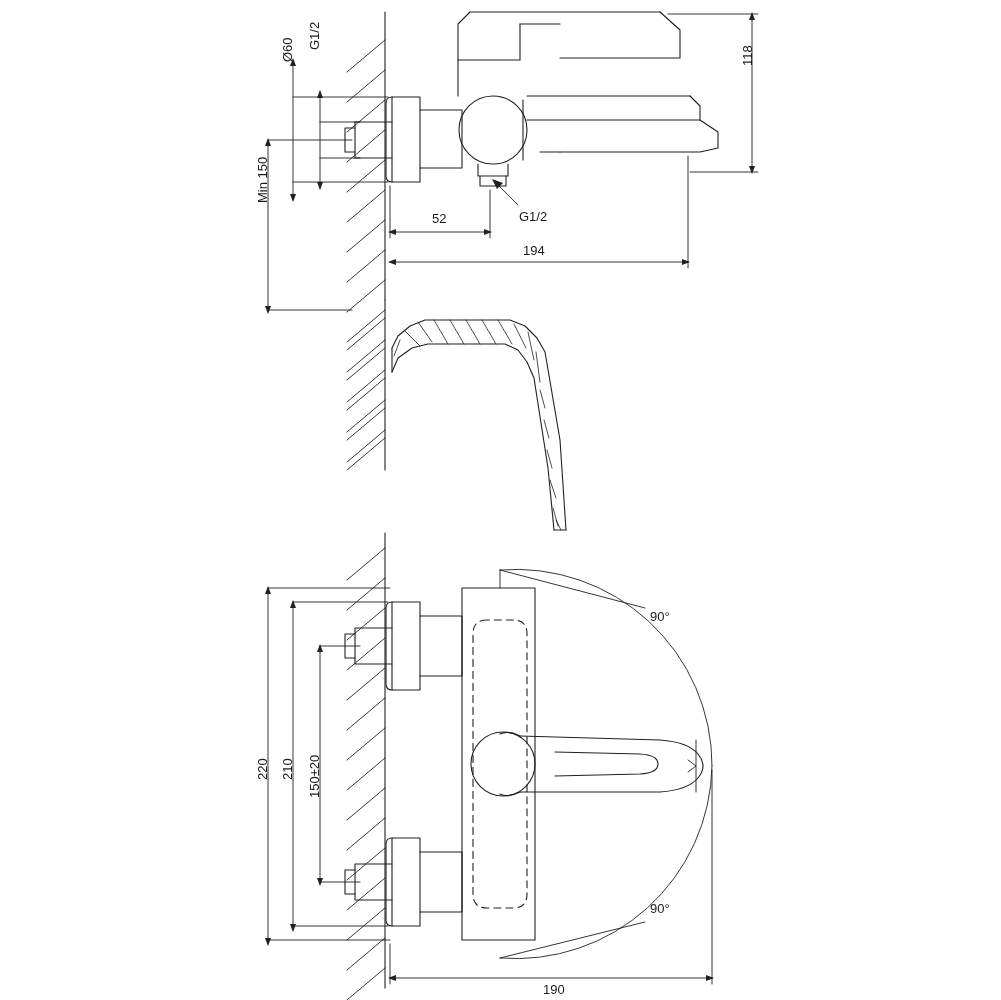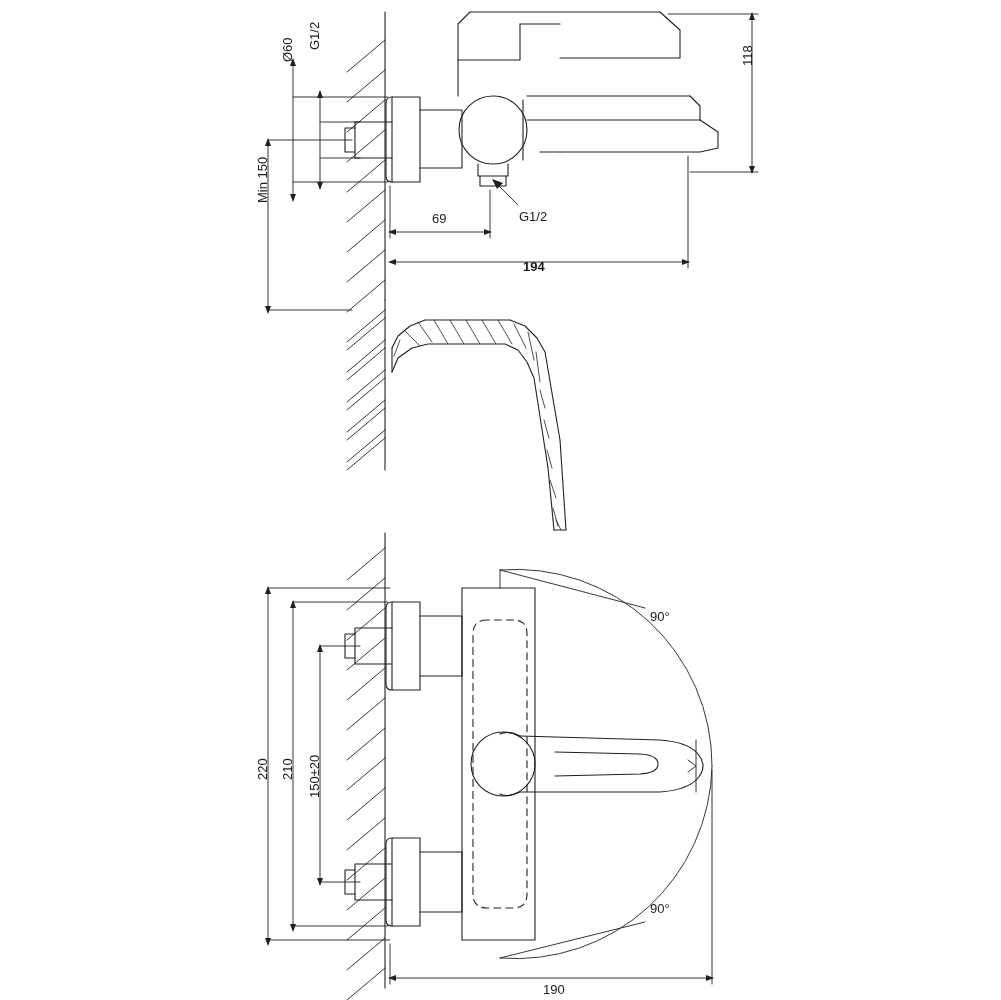--- a/index.html
+++ b/index.html
@@ -253,25 +253,25 @@
   </svg>
 
   <div class="lbl rot" style="left:281px; top:62px;">Ø60</div>
 
   <div class="lbl rot" style="left:308px; top:50px;">G1/2</div>
 
   <div class="lbl rot" style="left:741px; top:66px;">118</div>
 
   <div class="lbl rot" style="left:256px; top:203px;">Min 150</div>
 
-  <div class="lbl" style="left:432px; top:212px;">69</div>
+  <div class="lbl" style="left:432px; top:212px;">52</div>
 
   <div class="lbl" style="left:519px; top:210px;">G1/2</div>
 
-  <div class="lbl" style="left:523px; top:260px;font-weight:bold;">194</div>
+  <div class="lbl" style="left:523px; top:244px;">194</div>
 
   <div class="lbl" style="left:650px; top:610px;">90°</div>
 
   <div class="lbl" style="left:650px; top:902px;">90°</div>
 
   <div class="lbl rot" style="left:256px; top:780px;">220</div>
 
   <div class="lbl rot" style="left:281px; top:780px;">210</div>
 
   <div class="lbl rot" style="left:308px; top:798px;">150±20</div>

